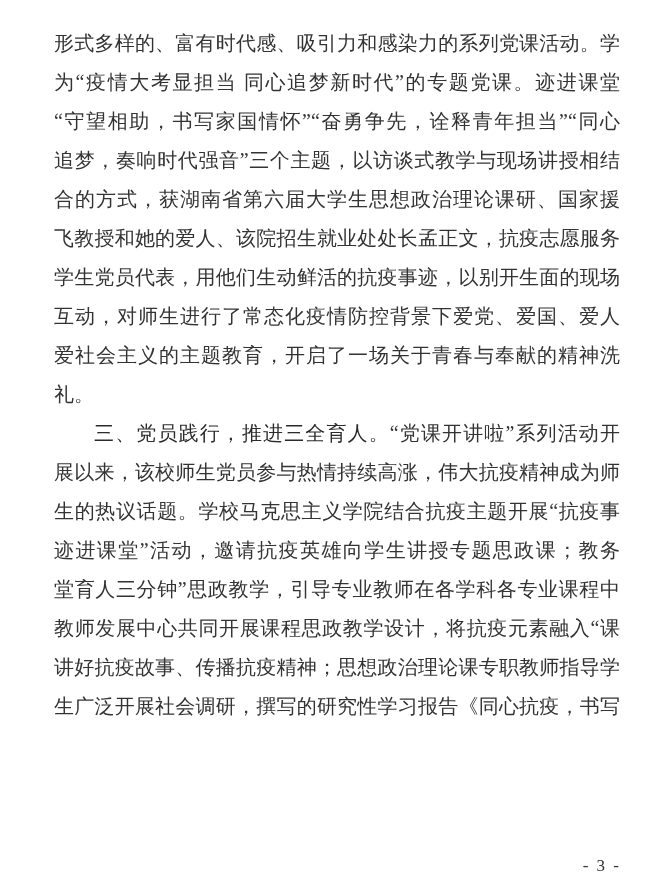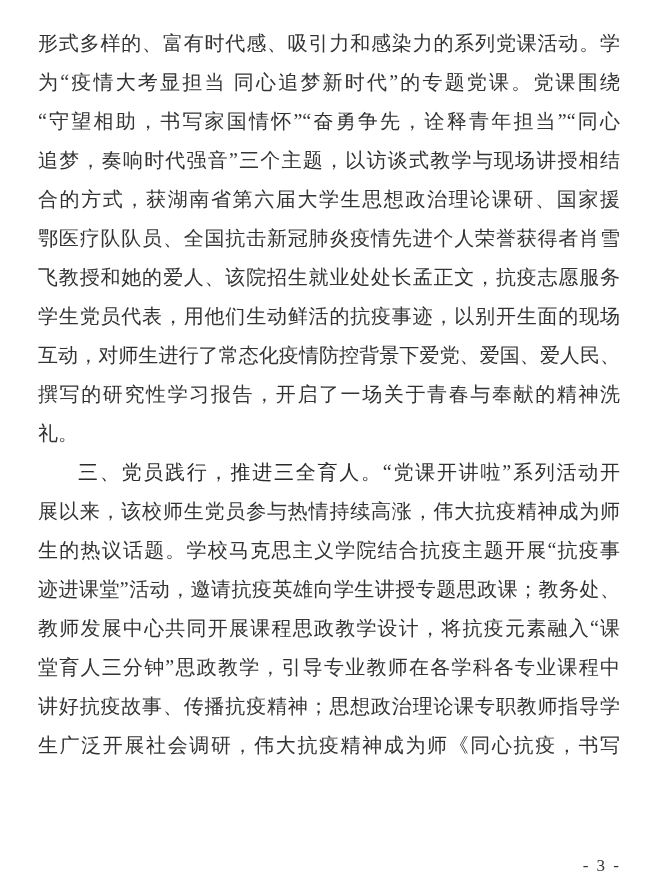--- a/index.html
+++ b/index.html
@@ -24,20 +24,21 @@
   }
   .line {
     font-size: 20px;
     line-height: 39px;
     height: 39px;
     overflow: hidden;
     text-align: justify;
     text-align-last: justify;
     text-justify: inter-character;
     white-space: normal;
+    margin-left: 16px;
   }
   .line.short {
     text-align: left;
     text-align-last: left;
   }
   .line.indent {
     text-indent: 2em;
   }
   .bold {
     font-family: "Liberation Sans", "DejaVu Sans", sans-serif;
@@ -53,33 +54,32 @@
     color: #333333;
     font-family: "Liberation Serif", "DejaVu Serif", serif;
   }
 </style>
 </head>
 <body>
 
 <div class="page">
   <div class="textblock">
     <div class="line">形式多样的、富有时代感、吸引力和感染力的系列党课活动。学</div>
-    <div class="line">为“疫情大考显担当 同心追梦新时代”的专题党课。党课围绕</div>
+    <div class="line">为“疫情大考显担当 同心追梦新时代”的专题党课。迹进课堂</div>
     <div class="line">“守望相助，书写家国情怀”“奋勇争先，诠释青年担当”“同心</div>
     <div class="line">追梦，奏响时代强音”三个主题，以访谈式教学与现场讲授相结</div>
     <div class="line">合的方式，获湖南省第六届大学生思想政治理论课研、国家援</div>
-    <div class="line">鄂医疗队队员、全国抗击新冠肺炎疫情先进个人荣誉获得者肖雪</div>
     <div class="line">飞教授和她的爱人、该院招生就业处处长孟正文，抗疫志愿服务</div>
     <div class="line">学生党员代表，用他们生动鲜活的抗疫事迹，以别开生面的现场</div>
     <div class="line">互动，对师生进行了常态化疫情防控背景下爱党、爱国、爱人民、</div>
-    <div class="line">撰写的研究性学习报告，开启了一场关于青春与奉献的精神洗</div>
+    <div class="line">爱社会主义的主题教育，开启了一场关于青春与奉献的精神洗</div>
     <div class="line short">礼。</div>
     <div class="line indent"><span class="bold">三、党员践行，推进三全育人。</span><span>“党课开讲啦”系列活动开</span></div>
     <div class="line">展以来，该校师生党员参与热情持续高涨，伟大抗疫精神成为师</div>
     <div class="line">生的热议话题。学校马克思主义学院结合抗疫主题开展“抗疫事</div>
     <div class="line">迹进课堂”活动，邀请抗疫英雄向学生讲授专题思政课；教务处、</div>
+    <div class="line">堂育人三分钟”思政教学，引导专业教师在各学科各专业课程中</div>
     <div class="line">教师发展中心共同开展课程思政教学设计，将抗疫元素融入“课</div>
-    <div class="line">堂育人三分钟”思政教学，引导专业教师在各学科各专业课程中</div>
     <div class="line">讲好抗疫故事、传播抗疫精神；思想政治理论课专职教师指导学</div>
-    <div class="line">生广泛开展社会调研，伟大抗疫精神成为师《同心抗疫，书写</div>
+    <div class="line">生广泛开展社会调研，撰写的研究性学习报告《同心抗疫，书写</div>
   </div>
   <div class="pagenum">- 3 -</div>
 </div>
 
 </body></html>

